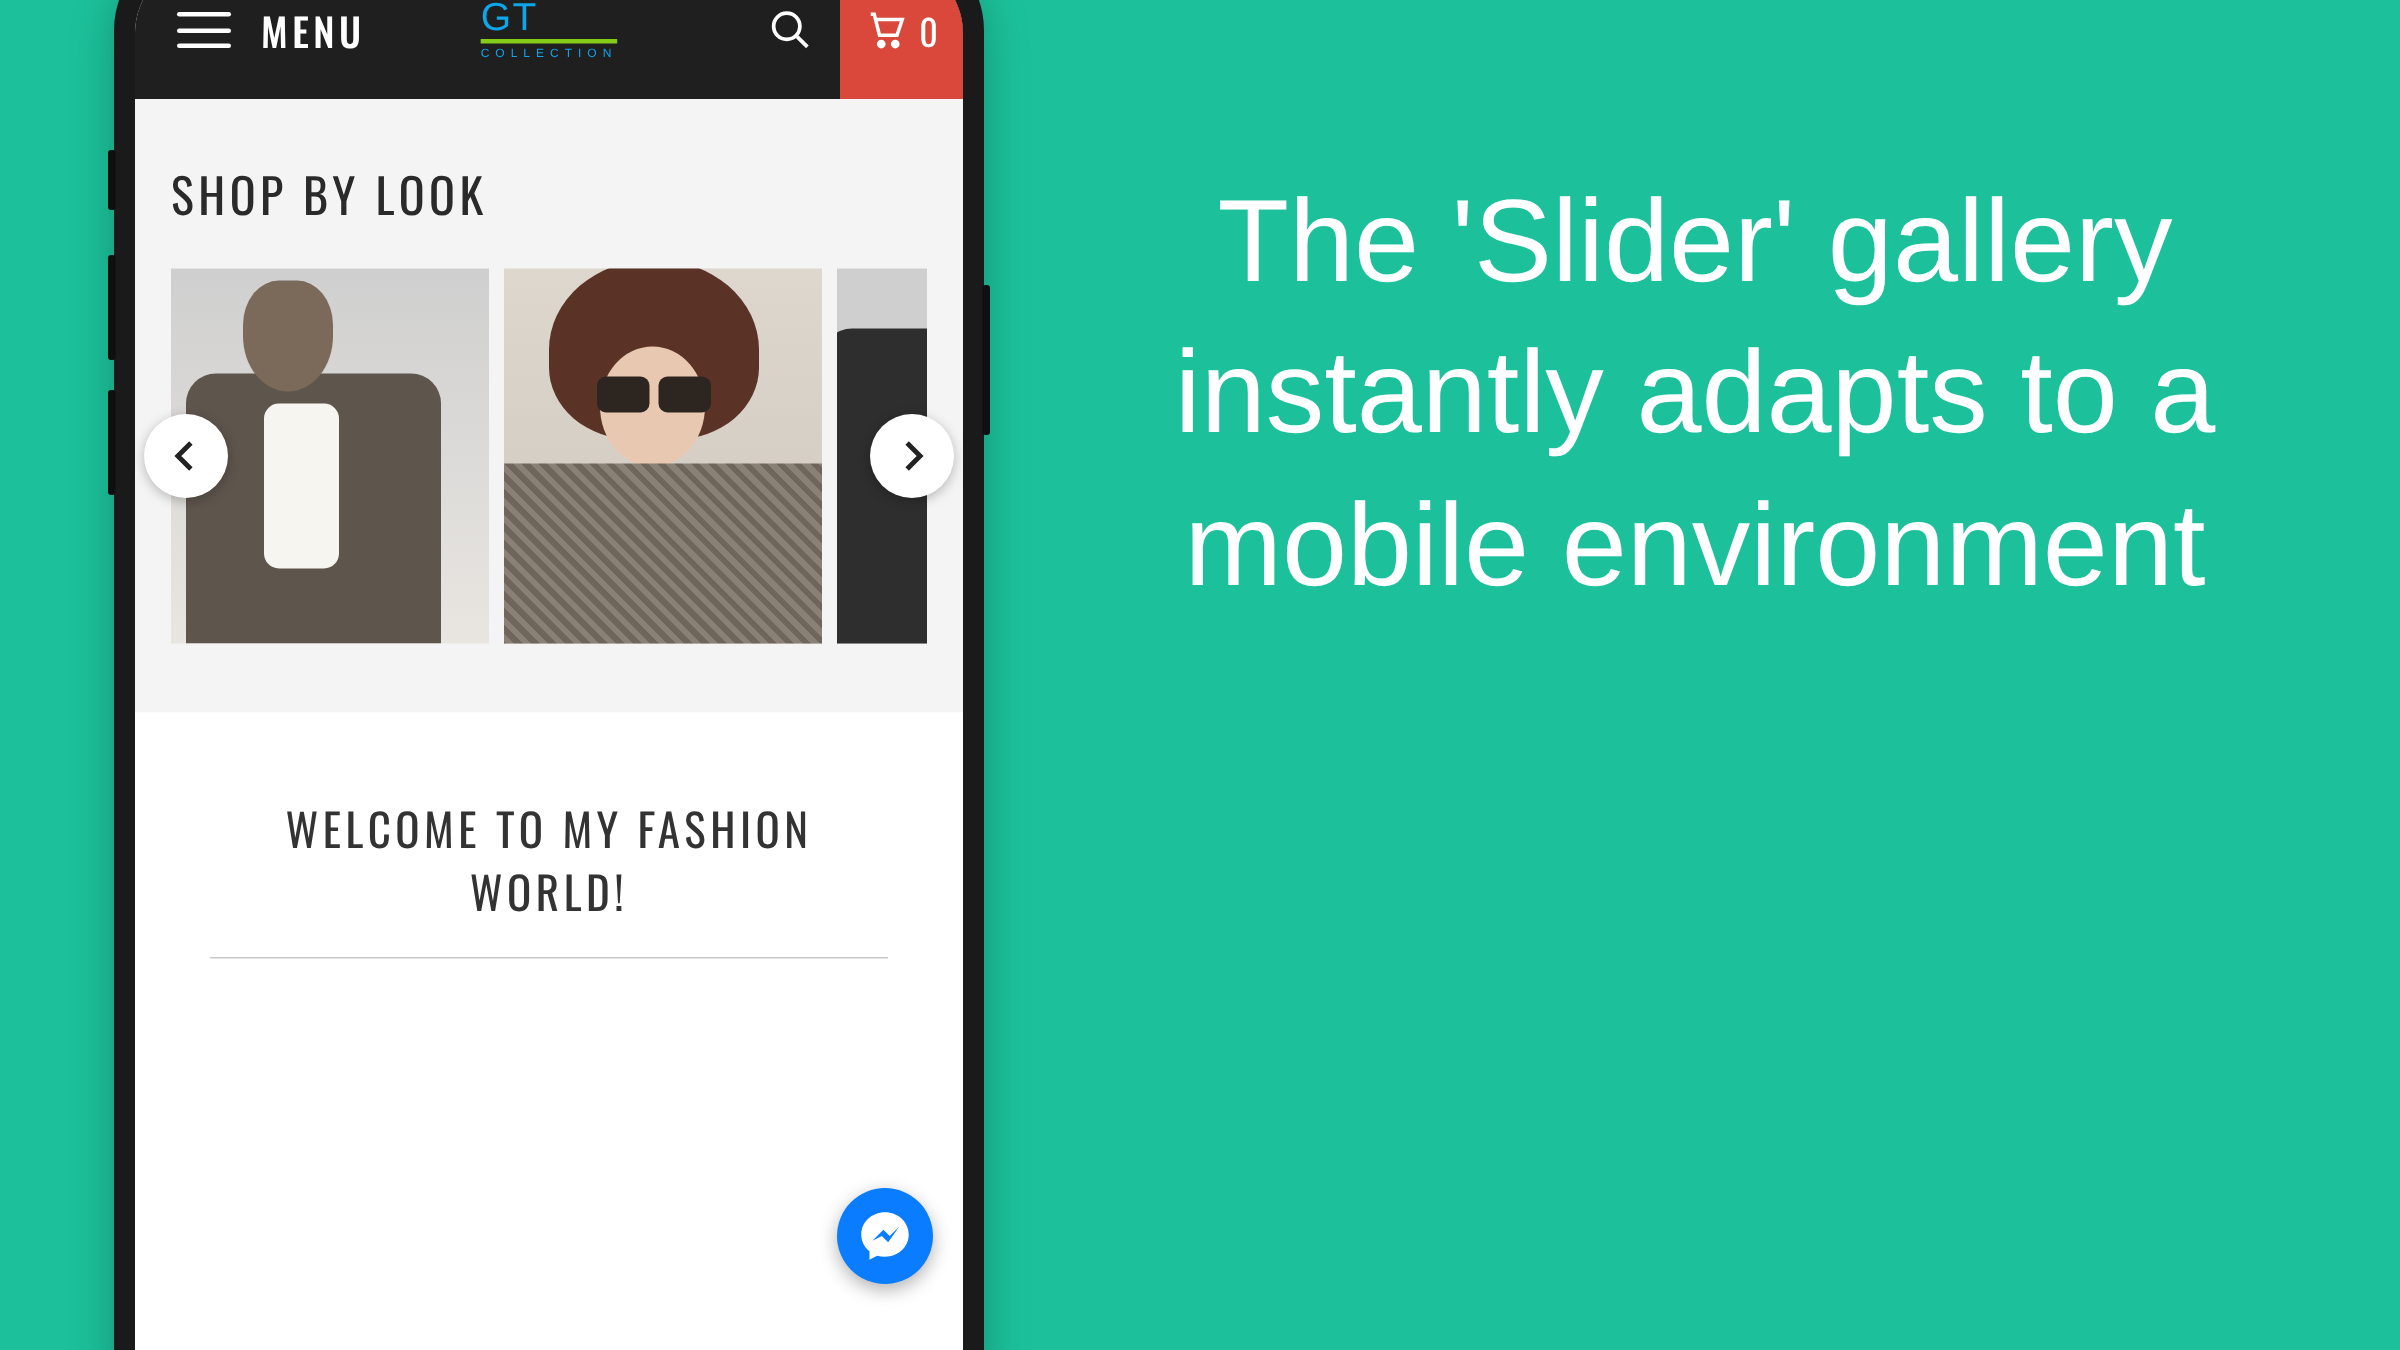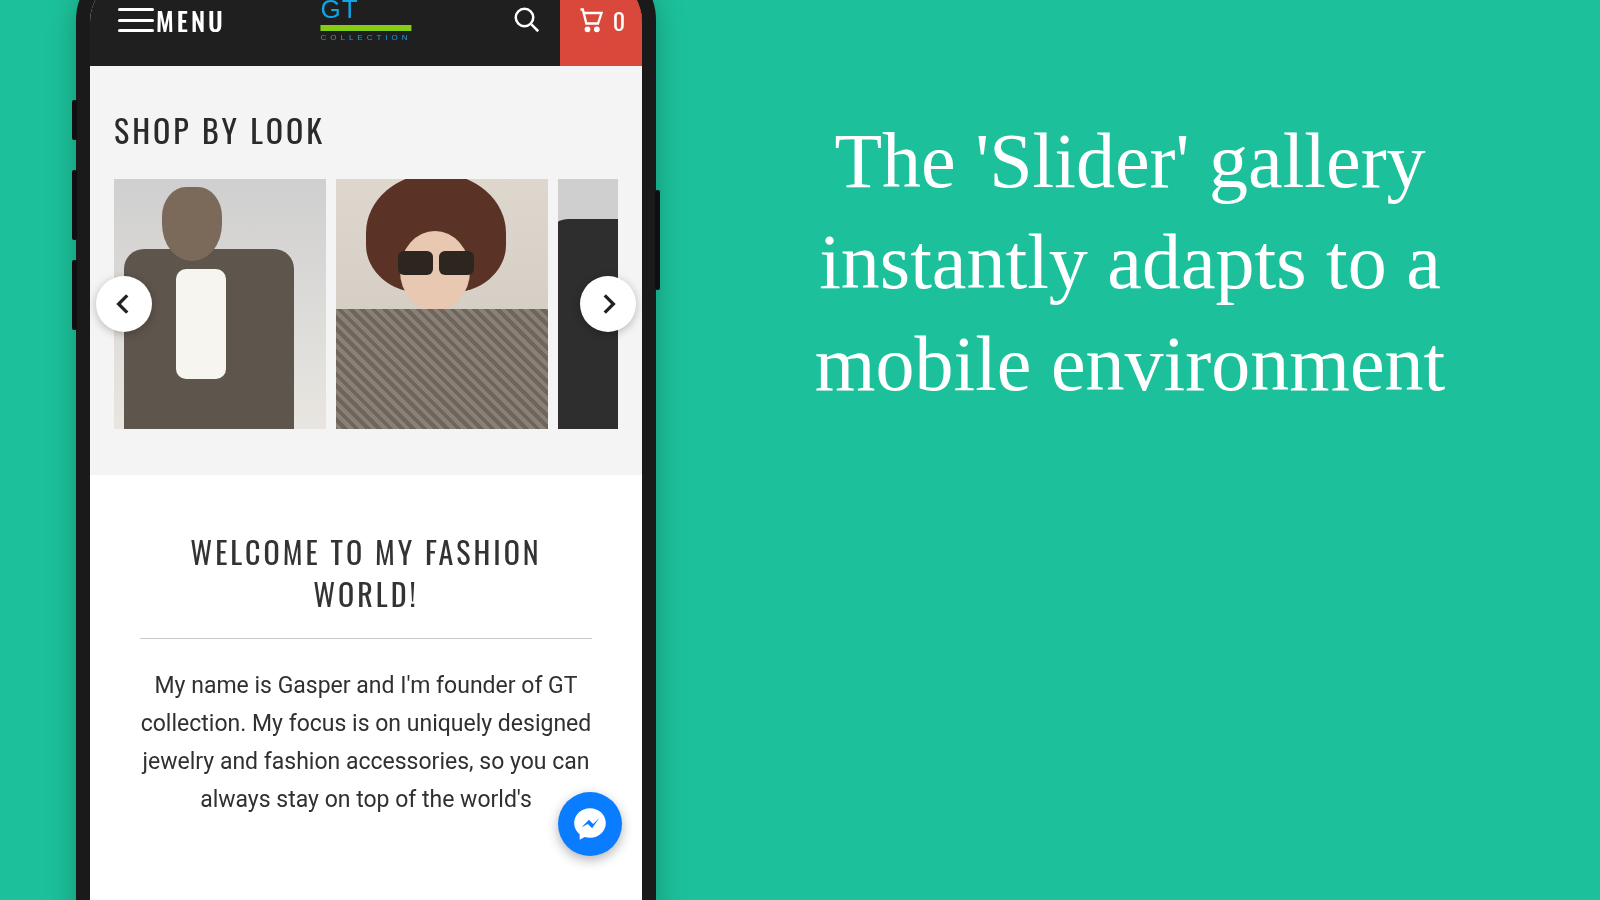--- a/index.html
+++ b/index.html
@@ -14,21 +14,21 @@
   .headline {
     position: absolute;
     left: 730px;
     top: 110px;
     width: 800px;
     color: #fff;
     font-size: 78px;
     line-height: 1.3;
     font-weight: 500;
     text-align: center;
-    font-family: Liberation Serif, serif;
+    font-family: Liberation Sans, sans-serif;
   }
 
   
   .phone {
     position: absolute;
     left: 76px;
     top: -40px;
     width: 580px;
     height: 1000px;
     border-radius: 60px;
@@ -59,21 +59,21 @@
     height: 92px;
     background: #1f1f1f;
     display: flex;
     align-items: center;
     color: #fff;
     position: relative;
   }
   .menu-wrap {
     display: flex;
     align-items: center;
-    gap: 2px;
+    gap: 20px;
     padding-left: 28px;
   }
   .burger {
     width: 36px;
     height: 24px;
     display: flex;
     flex-direction: column;
     justify-content: space-between;
   }
   .burger span {
@@ -97,21 +97,21 @@
     font-family: Liberation Sans, sans-serif;
   }
   .brand-main {
     font-size: 26px;
     letter-spacing: 1px;
     line-height: 0.9;
   }
   .brand-sub {
     font-size: 8px;
     letter-spacing: 4px;
-    border-top: 6px solid #84cc16;
+    border-top: 3px solid #84cc16;
     padding-top: 2px;
     margin-top: 3px;
   }
   .search-icon {
     position: absolute;
     right: 100px;
     width: 30px;
     height: 30px;
   }
   .cart {
@@ -312,21 +312,20 @@
           <svg viewBox="0 0 24 24" width="26" height="26" fill="none" stroke="#222" stroke-width="3">
               <polyline points="9 4 17 12 9 20"></polyline>
             </svg>
         </div>
       </div>
     </div>
 
     <div class="section-welcome">
       <div class="welcome-title">WELCOME TO MY FASHION WORLD!</div>
       <hr class="divider">
-      <div class="welcome-body">My name is Gasper and I'm founder of GT collection. My focus is on uniquely designed jewelry and fashion accessories, so you can always stay on top of the world's</div>
     </div>
 
     <div class="messenger">
       <svg viewBox="0 0 36 36" width="38" height="38">
         <path fill="#fff" d="M18 3C9.7 3 3 9.2 3 17c0 4.3 2 8.1 5.2 10.7V33l4.8-2.6c1.6.4 3.3.7 5 .7 8.3 0 15-6.2 15-14S26.3 3 18 3z"></path>
         <path fill="#0a7cff" d="M10 21l7-7 4 4 6-6-7 10-4-4z"></path>
       </svg>
     </div>
 
   </div>

